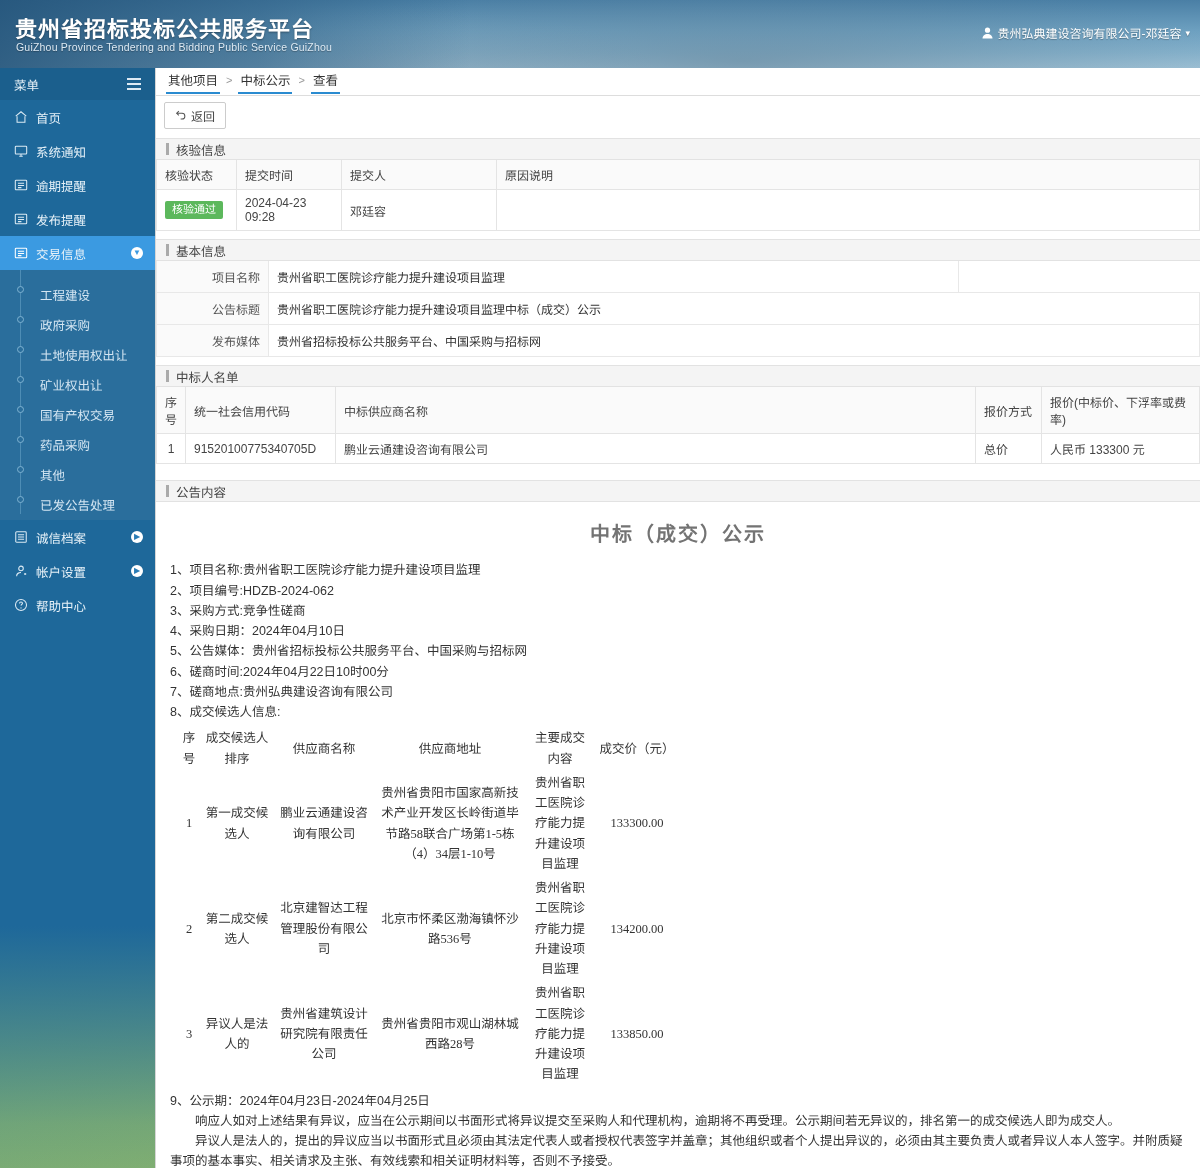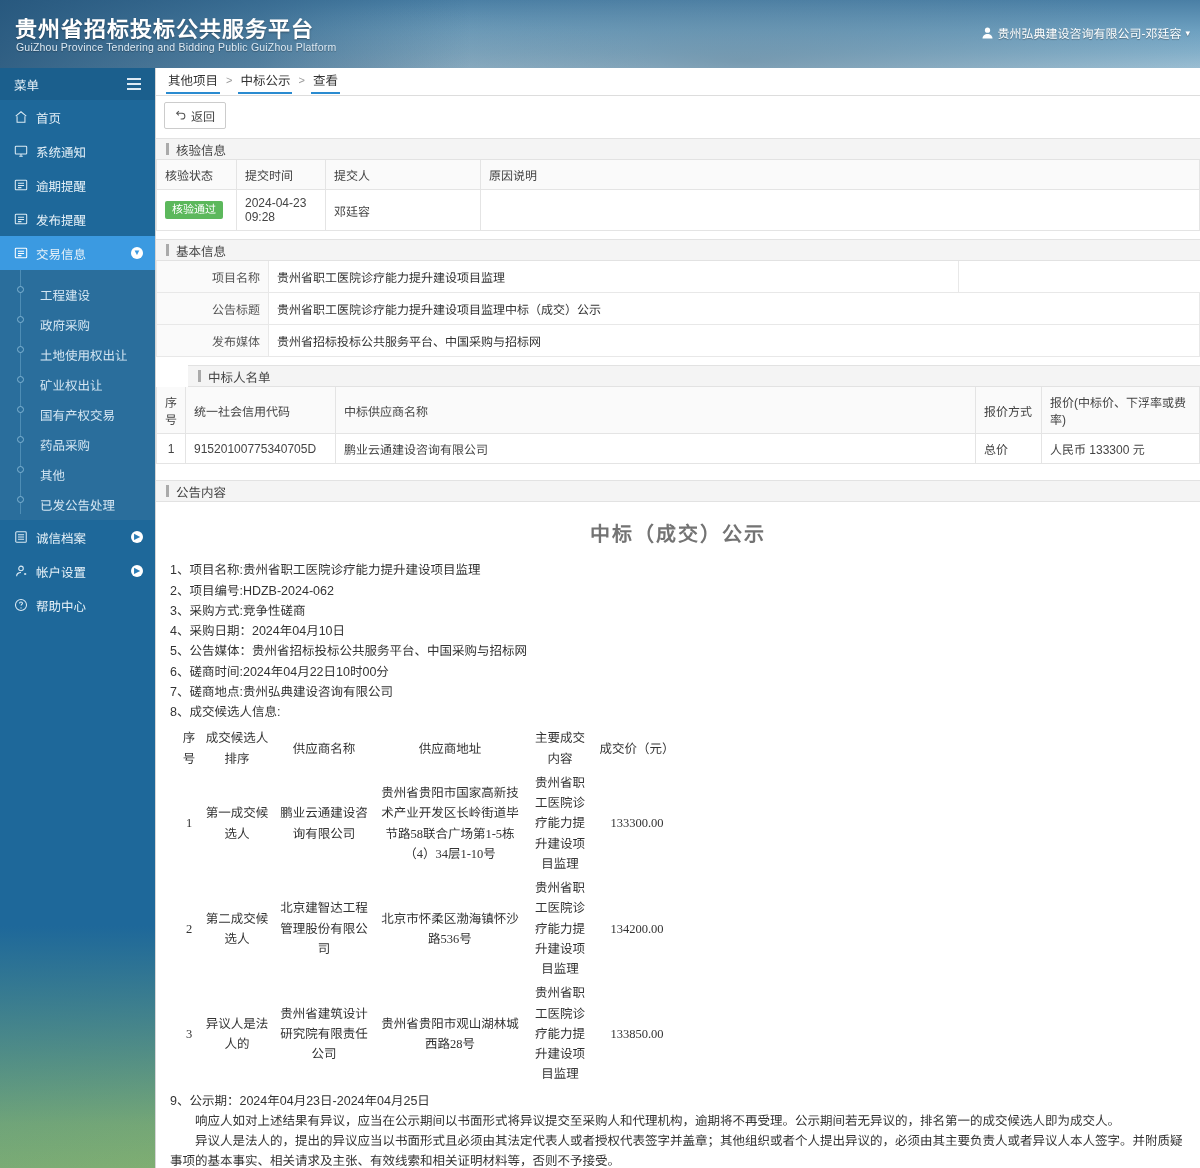--- a/index.html
+++ b/index.html
@@ -150,21 +150,21 @@
   .c-addr { width: 152px; }
   .c-cont { width: 68px; }
   .c-price { width: 86px; margin-left: 22px; }
 </style>
 </head>
 <body>
 
 <div class="topbar">
   <div class="leftfade"></div>
   <div class="site-title">贵州省招标投标公共服务平台</div>
-  <div class="site-subtitle">GuiZhou Province Tendering and Bidding Public GuiZhou Platform</div>
+  <div class="site-subtitle">GuiZhou Province Tendering and Bidding Public Service GuiZhou</div>
   <div class="userbox">
     <span>
       <svg width="11" height="12" viewBox="0 0 11 12">
           <circle cx="5.5" cy="3.2" r="2.6" fill="#fff"></circle>
           <path d="M0.5 11.5c0-2.7 2.2-4.5 5-4.5s5 1.8 5 4.5z" fill="#fff"></path>
         </svg>
     </span>
     <span>贵州弘典建设咨询有限公司-邓廷容</span>
     <span style="font-size:9px;">▾</span>
   </div>
@@ -316,21 +316,21 @@
   </div>
 
   <div class="sec-head">
     <span class="bar"></span>
     <span>核验信息</span>
   </div>
   <table class="grid">
     <thead>
       <tr>
         <th style="width:80px;">核验状态</th>
-        <th style="width:89px;">提交时间</th>
+        <th style="width:105px;">提交时间</th>
         <th style="width:155px;">提交人</th>
         <th>原因说明</th>
       </tr>
     </thead>
     <tbody>
       <tr>
         <td>
           <span class="badge-pass">核验通过</span>
         </td>
         <td>2024-04-23 09:28</td>
@@ -357,21 +357,21 @@
         <td class="val" colspan="2">贵州省职工医院诊疗能力提升建设项目监理中标（成交）公示</td>
       </tr>
       <tr>
         <td class="lab">发布媒体</td>
         <td class="val" colspan="2">贵州省招标投标公共服务平台、中国采购与招标网</td>
       </tr>
     </tbody>
       </table>
   </div>
 
-  <div class="sec-head" style="margin-top:8px;margin-left:32px;">
+  <div class="sec-head" style="margin-top:8px;">
     <span class="bar"></span>
     <span>中标人名单</span>
   </div>
   <table class="grid">
     <thead>
       <tr>
         <th style="width:26px;">序号</th>
         <th style="width:150px;">统一社会信用代码</th>
         <th>中标供应商名称</th>
         <th style="width:66px;">报价方式</th>

